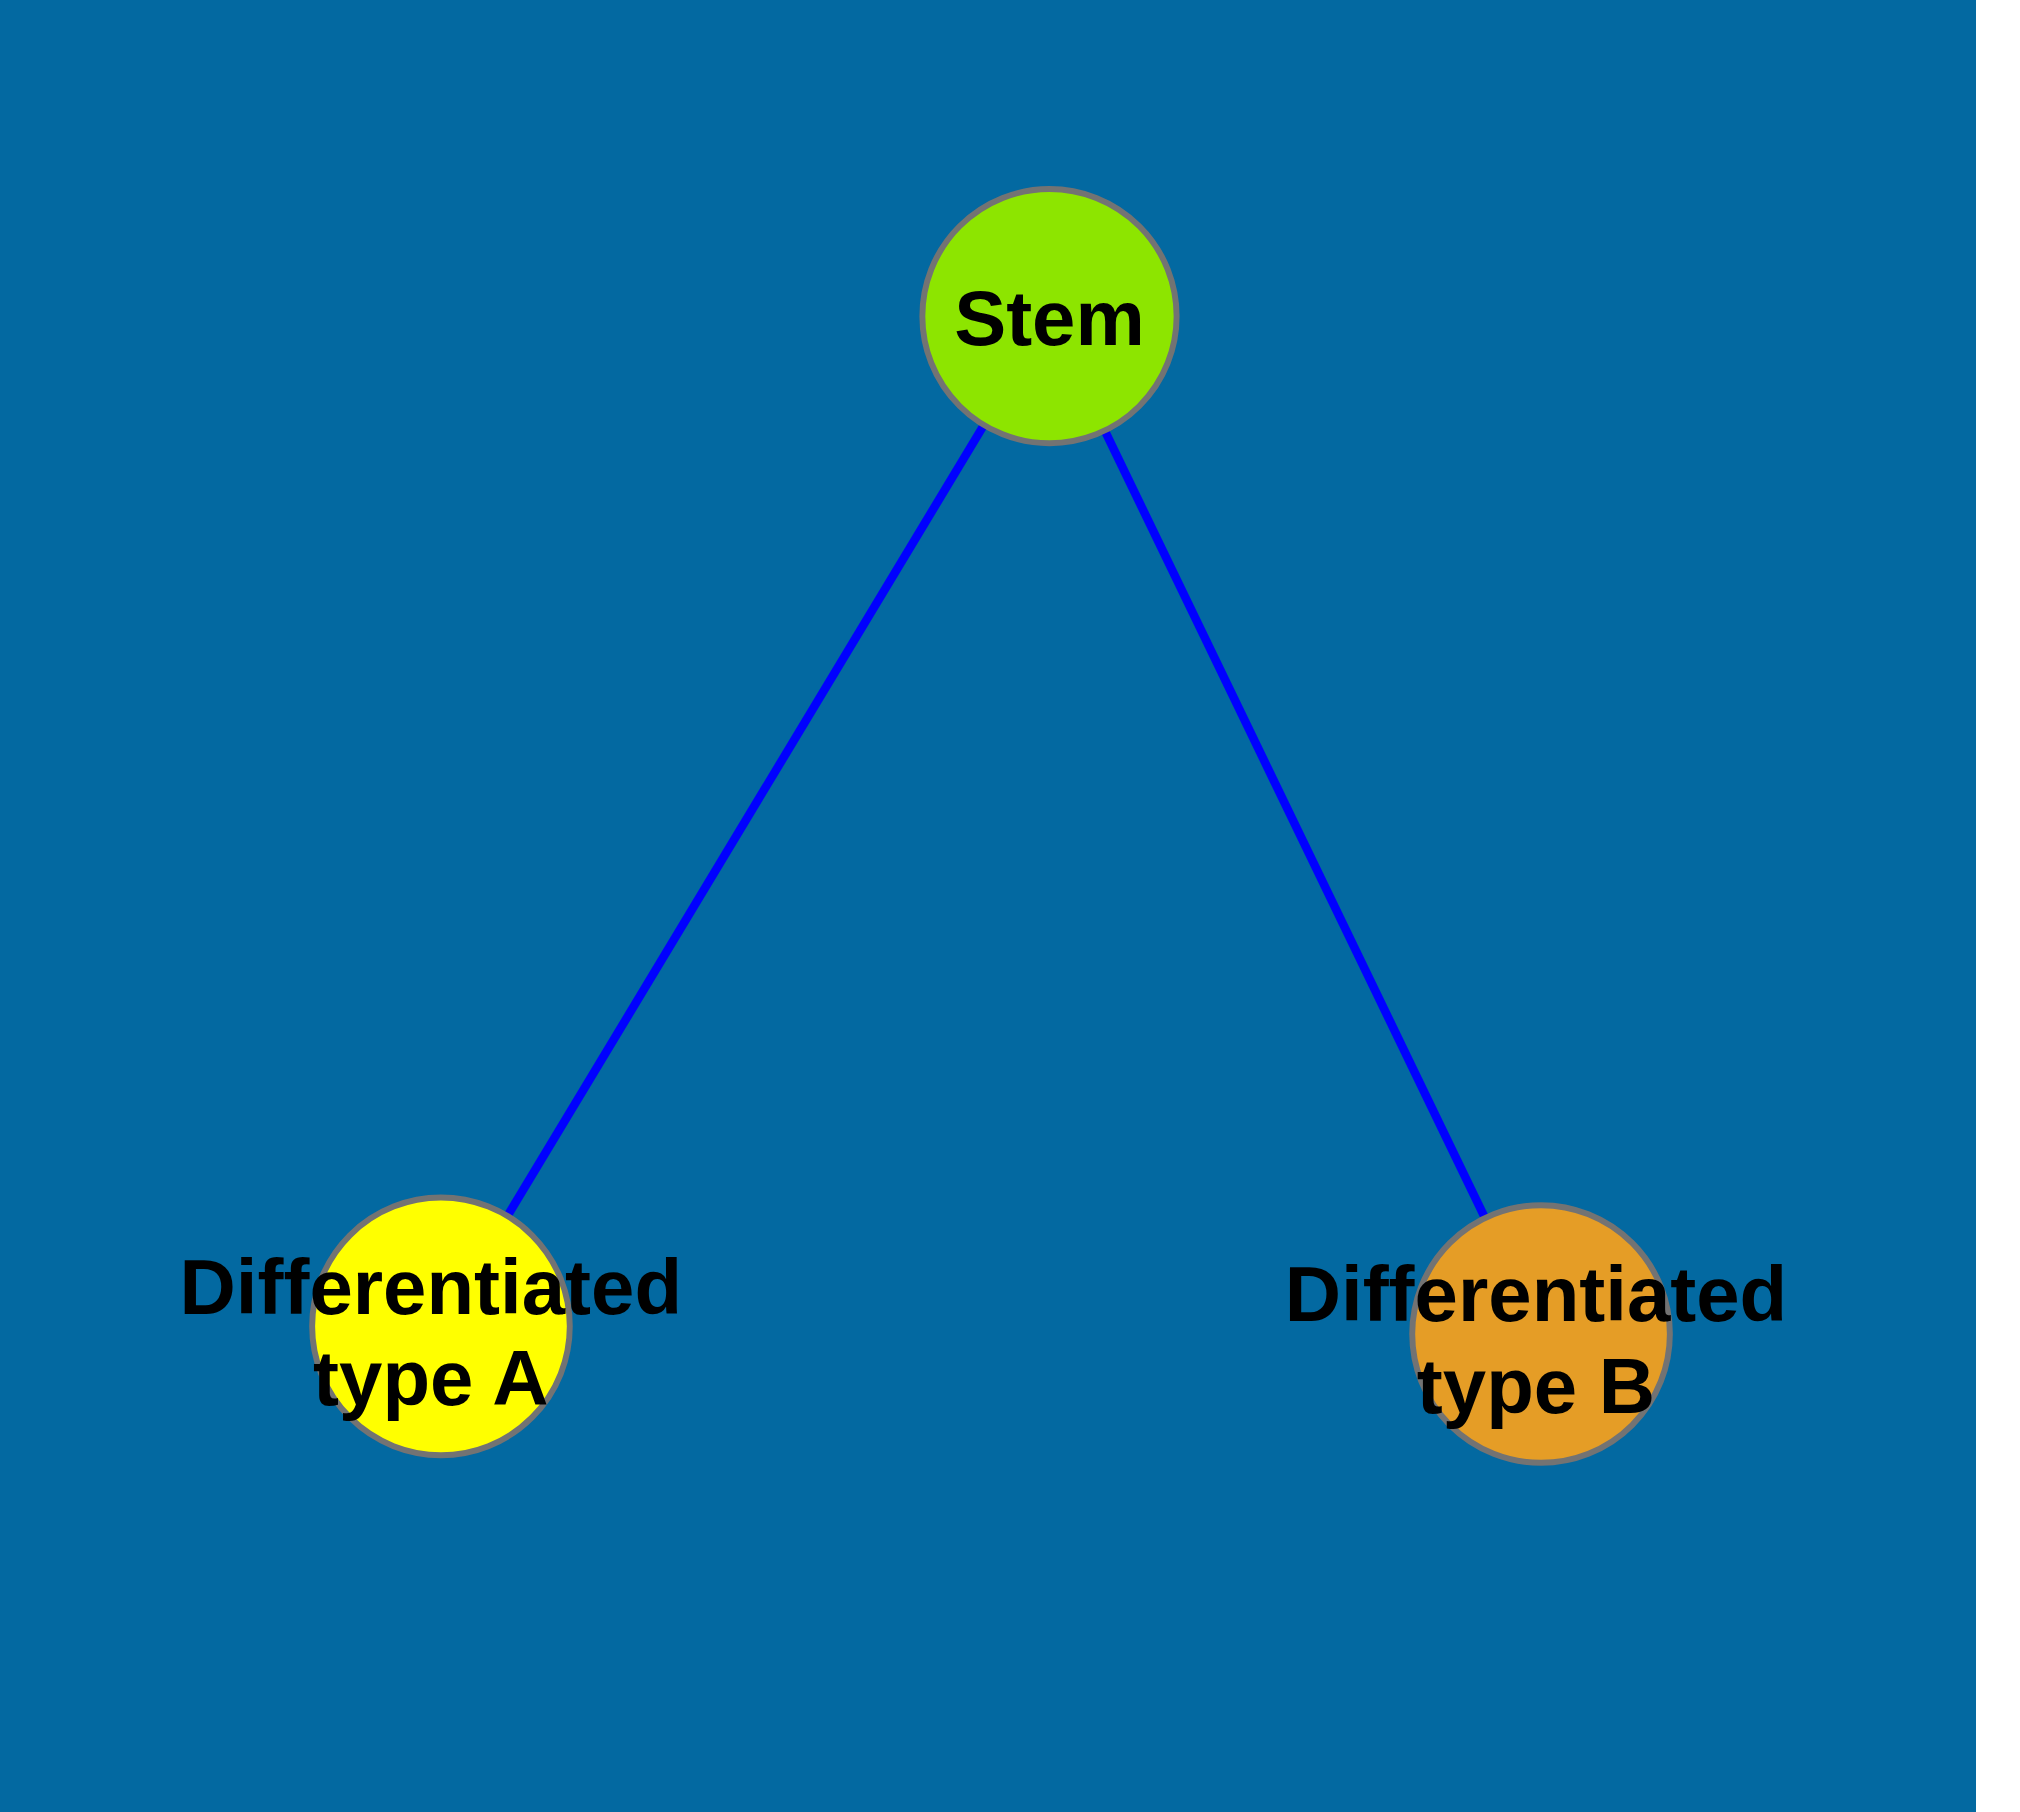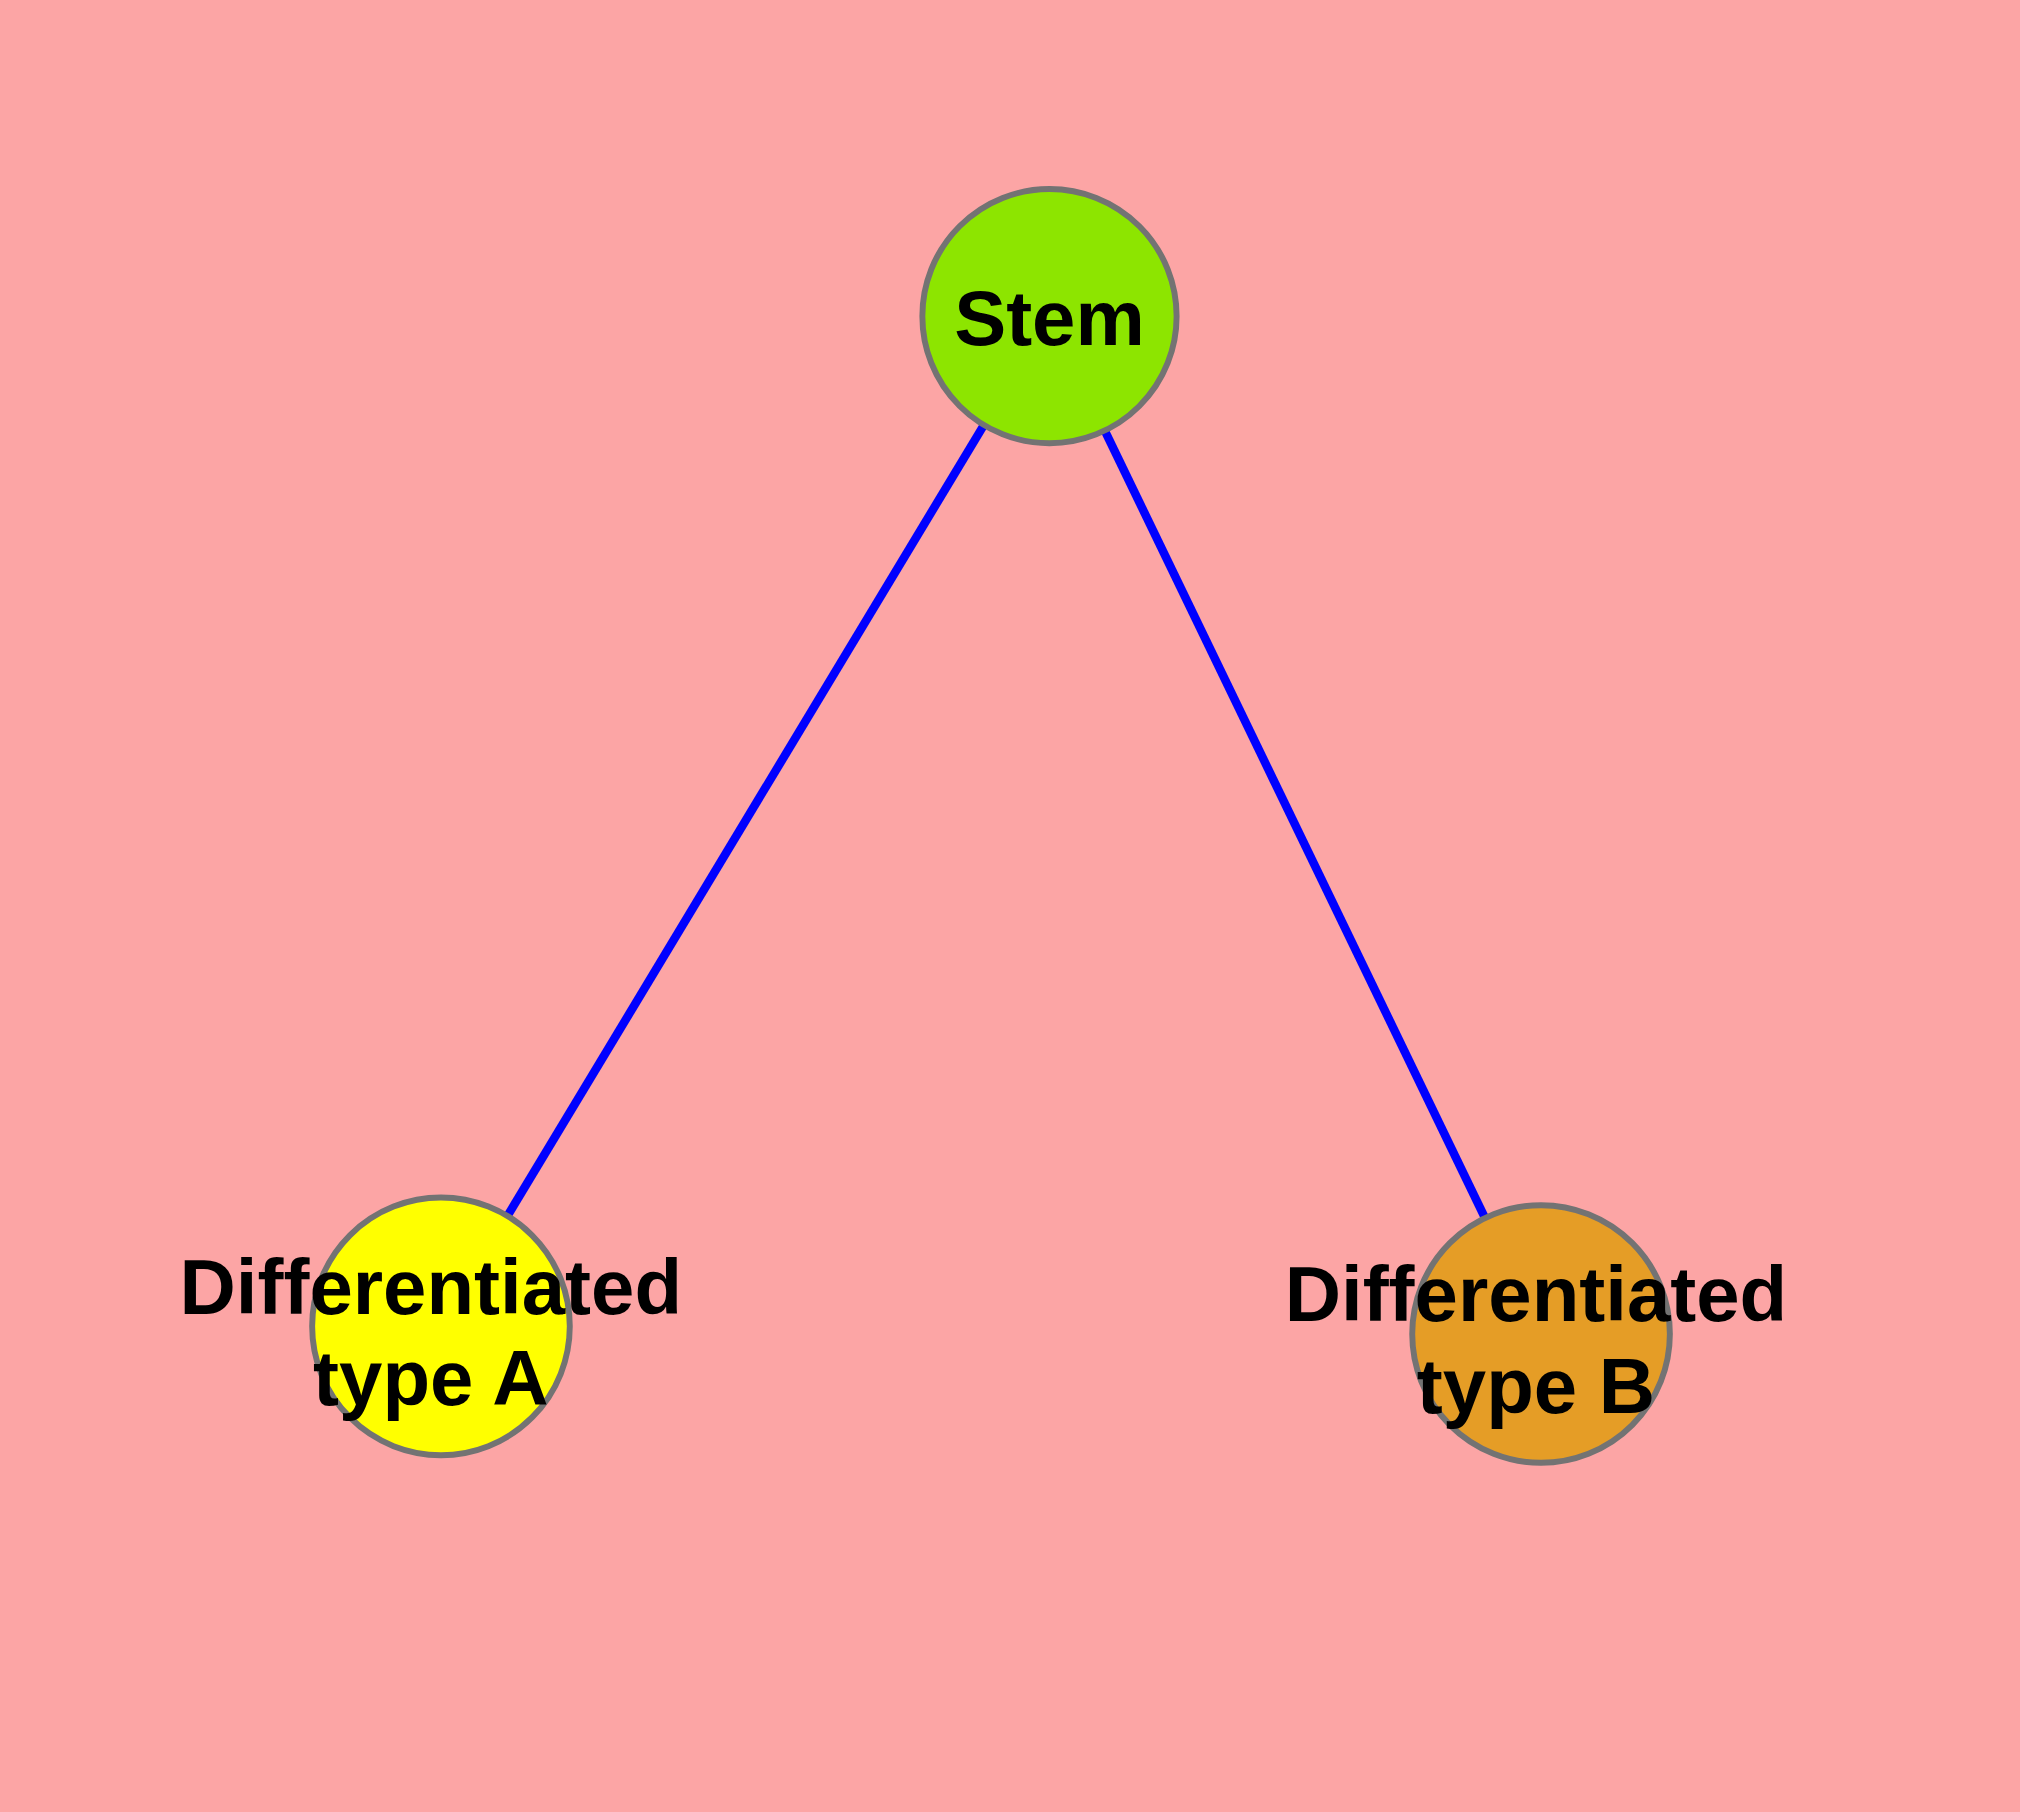--- a/index.html
+++ b/index.html
@@ -3,23 +3,22 @@
 <meta charset="utf-8">
 <style>
   html, body {
     margin: 0;
     padding: 0;
   }
   .canvas {
     position: relative;
     width: 1976px;
     height: 1812px;
-    background: #fca5a5;
+    background: #0369a1;
     overflow: hidden;
-    padding-left: 44px;
   }
   svg.graph {
     position: absolute;
     left: 0;
     top: 0;
     display: block;
   }
   .edge {
     stroke-width: 10px;
     fill: none;

